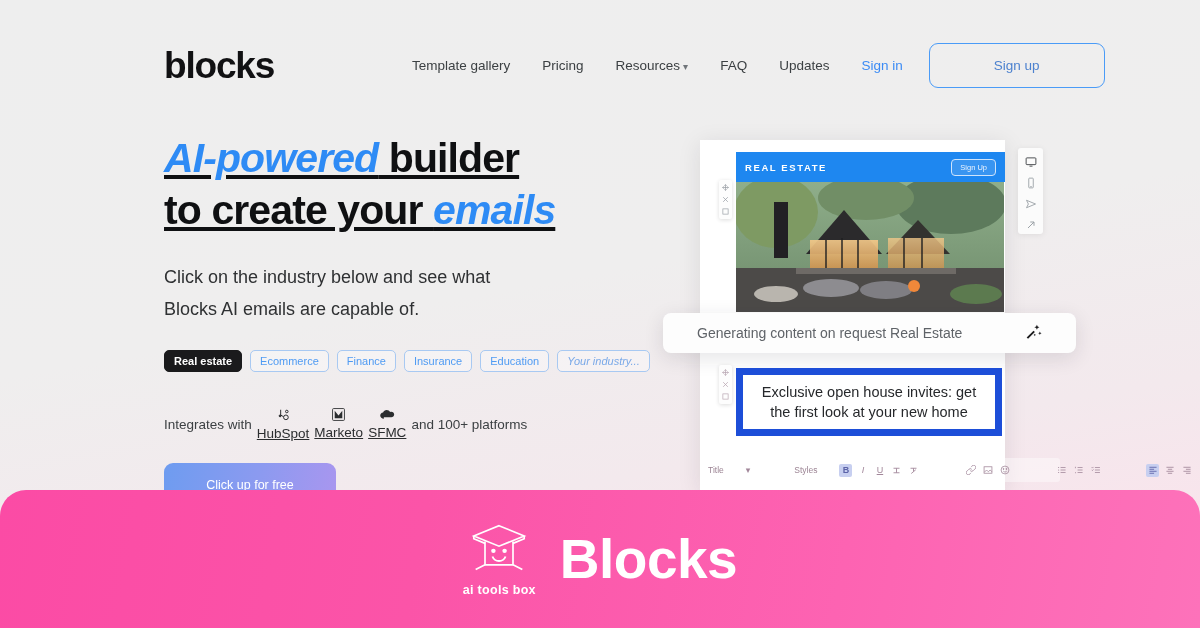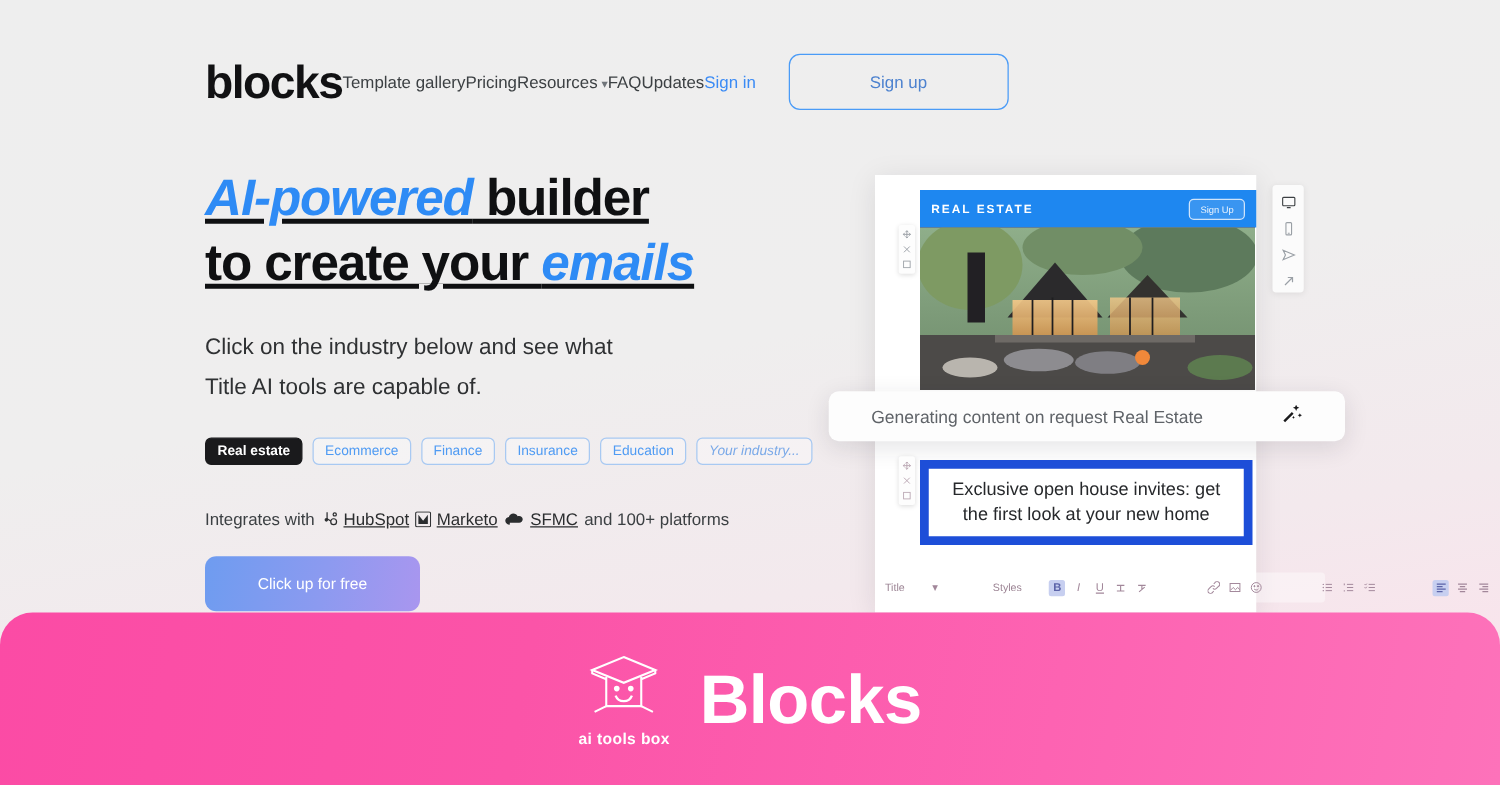--- a/index.html
+++ b/index.html
@@ -15,21 +15,22 @@
     display: flex; align-items: center;
     padding: 34px 0 0 0;
     height: 96px;
   }
   .logo {
     margin-left: 164px;
     font-size: 37px; font-weight: 700; letter-spacing: -1.2px;
     color: #111113; line-height: 1;
   }
   .nav {
-    display: flex; align-items: center; 
+    display: flex; align-items: center; gap: 32px;
+    margin-left: 138px;
     font-size: 13.5px; color: #3c4043;
   }
   .nav-item { cursor: pointer; white-space: nowrap; }
   .nav-item.signin { color: #3b8bf5; }
   .nav-item .chev { font-size: 10px; color: #70757a; margin-left: 3px; }
   .signup-btn {
     margin-left: 26px;
     width: 176px; height: 45px;
     border: 1.5px solid #4a9bf7; border-radius: 9px;
     background: transparent; color: #4d82cf;
@@ -56,21 +57,21 @@
     font-size: 11px; color: #4f9bf3; background: rgba(255,255,255,0.35);
     display: flex; align-items: center; cursor: pointer; white-space: nowrap;
   }
   .chip.active { background: #1a1a1c; border-color: #1a1a1c; color: #fff; font-weight: 700; }
   .chip.ghost { font-style: italic; color: #7aa9e8; }
 
   .integrates {
     display: flex; align-items: center; gap: 5px;
     margin-top: 36px; font-size: 13.5px; color: #3c4043;
   }
-  .integrates .brand { display: inline-flex; align-items: center; gap: 4px; }
+  .integrates .brand { display: inline-flex; align-items: center; gap: 4px; flex-direction: column; }
   .integrates .brand-name { text-decoration: underline; cursor: pointer; color: #2b2d2f; }
   .integrates svg { display: block; }
 
   .cta-btn {
     margin-top: 22px;
     width: 172px; height: 44px; border: none; border-radius: 9px;
     background: linear-gradient(100deg, #6e9cf0 0%, #8c9af0 55%, #a996ef 100%);
     color: #ffffff; font-size: 12.5px; font-family: inherit;
     display: flex; align-items: center; justify-content: center; cursor: pointer;
   }
@@ -197,21 +198,21 @@
 </div>
 
 <div class="hero-left">
   <h1 class="headline">
     <span class="accent">AI-powered</span><span> builder</span><br>
     <span>to create your </span><span class="accent">emails</span>
   </h1>
 
   <div class="subcopy">
     <div>Click on the industry below and see what</div>
-    <div>Title AI tools are capable of.</div>
+    <div>Blocks AI emails are capable of.</div>
   </div>
 
   <div class="chips">
     <div class="chip active">Real estate</div>
     <div class="chip">Ecommerce</div>
     <div class="chip">Finance</div>
     <div class="chip">Insurance</div>
     <div class="chip">Education</div>
     <div class="chip ghost">Your industry...</div>
   </div>

